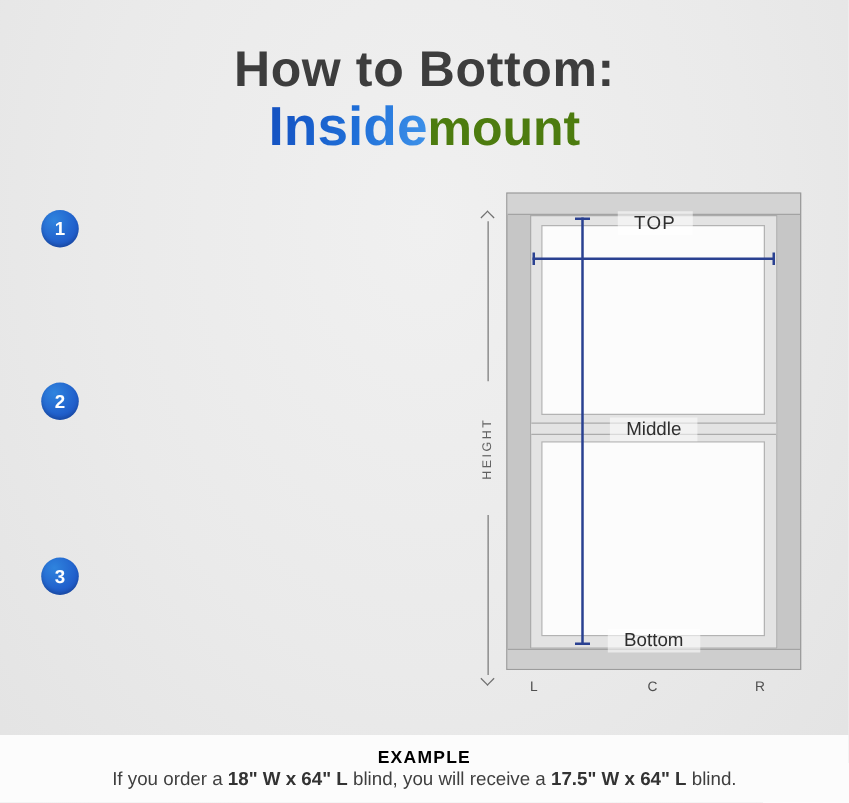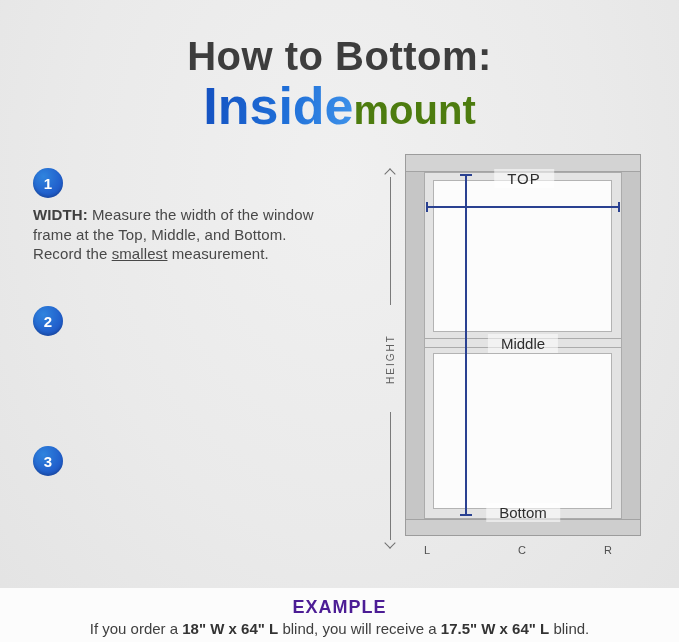--- a/index.html
+++ b/index.html
@@ -8,21 +8,21 @@
     font-family:"Liberation Sans", sans-serif;
     background:radial-gradient(ellipse at 50% 28%, #f0f0f0 0%, #eaeaea 55%, #e3e3e3 100%);
   }
   .abs{position:absolute;}
 
   
   .title-line1{top:36px;left:0;width:679px;text-align:center;
     font-size:40px;font-weight:600;color:#3d3d3d;line-height:1;letter-spacing:0.5px;}
   .title-line2{top:80px;left:0;width:679px;text-align:center;line-height:1;}
   .title-highlight{
-    font-size:52px;font-weight:700;
+    font-size:44px;font-weight:700;
     background:linear-gradient(100deg,#1450c0 0%,#1f6fd8 55%,#3f93ea 100%);
     -webkit-background-clip:text;background-clip:text;
     color:transparent;-webkit-text-fill-color:transparent;}
   .title-rest{font-size:40px;font-weight:700;color:#4d7c0f;}
 
   
   .step{left:33px;width:292px;}
   .step-1{top:168px;}
   .step-2{top:306px;}
   .step-3{top:446px;}
@@ -95,37 +95,34 @@
   .chip-middle{left:523px;top:334px;}
   .chip-bottom{left:523px;top:503px;}
   .axis-label{transform:translateX(-50%);top:544px;font-size:11px;color:#4f4f4f;}
   .axis-l{left:427px;}
   .axis-c{left:522px;}
   .axis-r{left:608px;}
 
   
   .example-strip{left:0;top:588px;width:679px;height:54px;background:#fcfcfc;}
   .example-heading{margin-top:9px;text-align:center;
-    font-size:18px;font-weight:700;color:#4c1d95;letter-spacing:1px;}
+    font-size:14px;font-weight:700;color:#000000;letter-spacing:1px;}
   .example-line{margin-top:2px;text-align:center;font-size:15px;color:#3f3f3f;}
   .example-bold{font-weight:700;color:#333;}
 </style>
 </head>
 <body>
 
 <div class="abs title-line1">How to Bottom:</div>
 <div class="abs title-line2">
   <span class="title-highlight">Inside</span><span class="title-rest">mount</span>
 </div>
 
 <div class="abs step step-1">
   <div class="step-circle">1</div>
-  <div class="step-text">
-    <span class="step-label">WIDTH:</span><span> Measure the width of the window frame at the Top, Middle, and Bottom. Record the </span><span class="step-underline">smallest</span><span> measurement.</span>
-  </div>
 </div>
 
 <div class="abs step step-2">
   <div class="step-circle">2</div>
 </div>
 
 <div class="abs step step-3">
   <div class="step-circle">3</div>
 </div>
 

